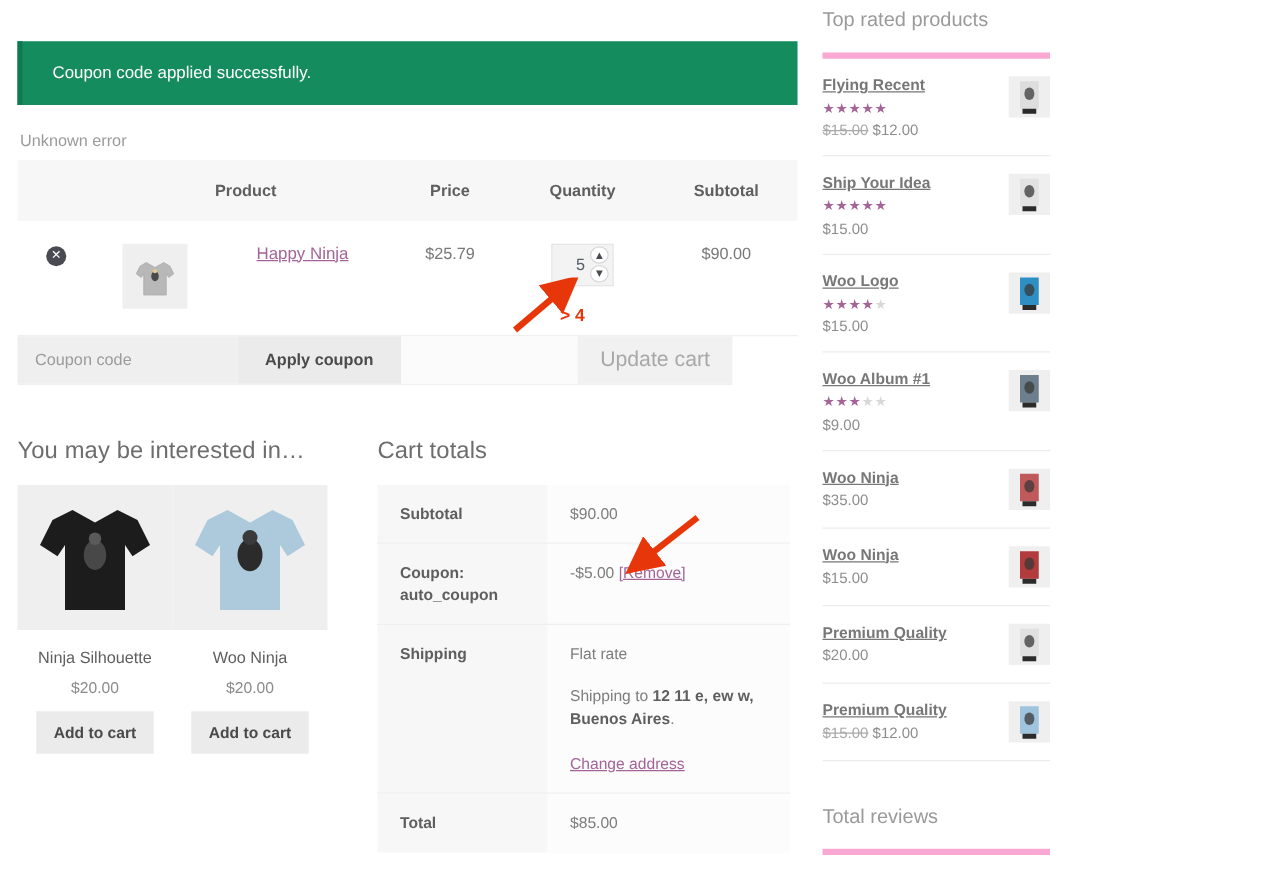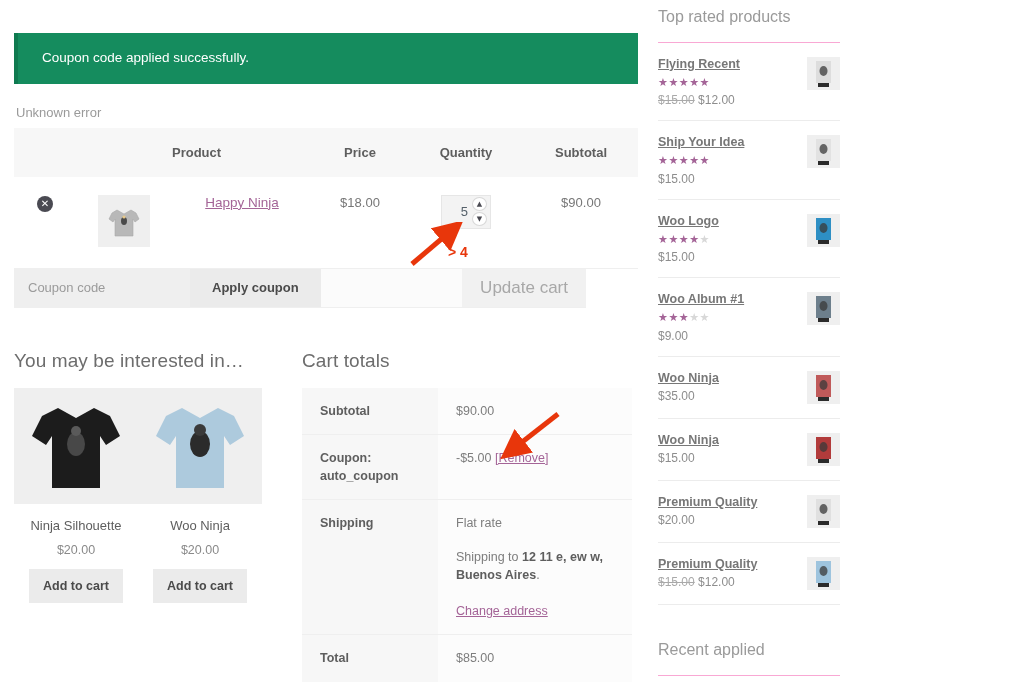--- a/index.html
+++ b/index.html
@@ -249,21 +249,21 @@
   
   .sidebar {
     position: absolute; left: 658px; top: 0; width: 182px;
   }
   h3.widget-title {
     font-size: 16px;
     font-weight: normal;
     color: #9a9a9a;
     margin: 8px 0 0 0;
     padding-bottom: 16px;
-    border-bottom: 1px solid #f9a8d4;
+    border-bottom: 5px solid #f9a8d4;
   }
   ul.prod-list { list-style: none; margin: 0; padding: 0; }
   ul.prod-list li {
     position: relative;
     padding: 14px 0 13px 0;
     border-bottom: 1px solid #ececec;
     min-height: 62px;
   }
   ul.prod-list li:last-child { border-bottom: 1px solid #ececec; }
   .sb-name {
@@ -331,21 +331,21 @@
               <svg class="shirt" width="40" height="40" viewBox="0 0 40 40">
                 <path d="M13 8 L8 11 L5 17 L9 20 L11 17 L11 34 L29 34 L29 17 L31 20 L35 17 L32 11 L27 8 L20 12 Z" fill="#b8b8b8" stroke="#a8a8a8" stroke-width="0.6"></path>
                 <ellipse cx="20" cy="19" rx="3" ry="4" fill="#4a4a4a"></ellipse>
                 <circle cx="20" cy="15" r="1.6" fill="#e8c98a"></circle>
               </svg>
             </span>
           </td>
           <td class="cell-prod">
             <a class="prod-link" href="#">Happy Ninja</a>
           </td>
-          <td>$18.00</td>
+          <td>$25.79</td>
           <td>
             <span class="qty-box">
               <span class="qty-val">5</span>
               <span class="qty-arrows">
                 <span class="qty-arrow">▲</span>
                 <span class="qty-arrow">▼</span>
               </span>
             </span>
           </td>
           <td>$90.00</td>
@@ -504,21 +504,21 @@
         <li>
           <a href="#" class="sb-name">Premium Quality</a>
           <div class="sb-price"><span class="sb-del">$15.00</span> <span>$12.00</span></div>
           <span class="sb-thumb"><svg width="33" height="33" viewBox="0 0 33 33">
               <rect x="9" y="4" width="15" height="22" fill="#9ec4de"></rect>
               <ellipse cx="16.5" cy="14" rx="4" ry="5" fill="#3a3a3a" opacity="0.75"></ellipse>
               <rect x="11" y="26" width="11" height="4" fill="#2b2b2b"></rect>
             </svg></span>
         </li>
       </ul>
-    <h3 class="widget-title second">Recent applied</h3>
+    <h3 class="widget-title second">Total reviews</h3>
   </div>
 
   <svg class="annot" style="left:406px; top:222px;" width="62" height="48">
     <defs>
       <marker id="ah1" markerWidth="6" markerHeight="6" refX="3" refY="3" orient="auto">
         <path d="M0,0 L6,3 L0,6 Z" fill="#e8360b"></path>
       </marker>
     </defs>
     <line x1="6" y1="42" x2="46" y2="8" stroke="#e8360b" stroke-width="5" marker-end="url(#ah1)"></line>
   </svg>

